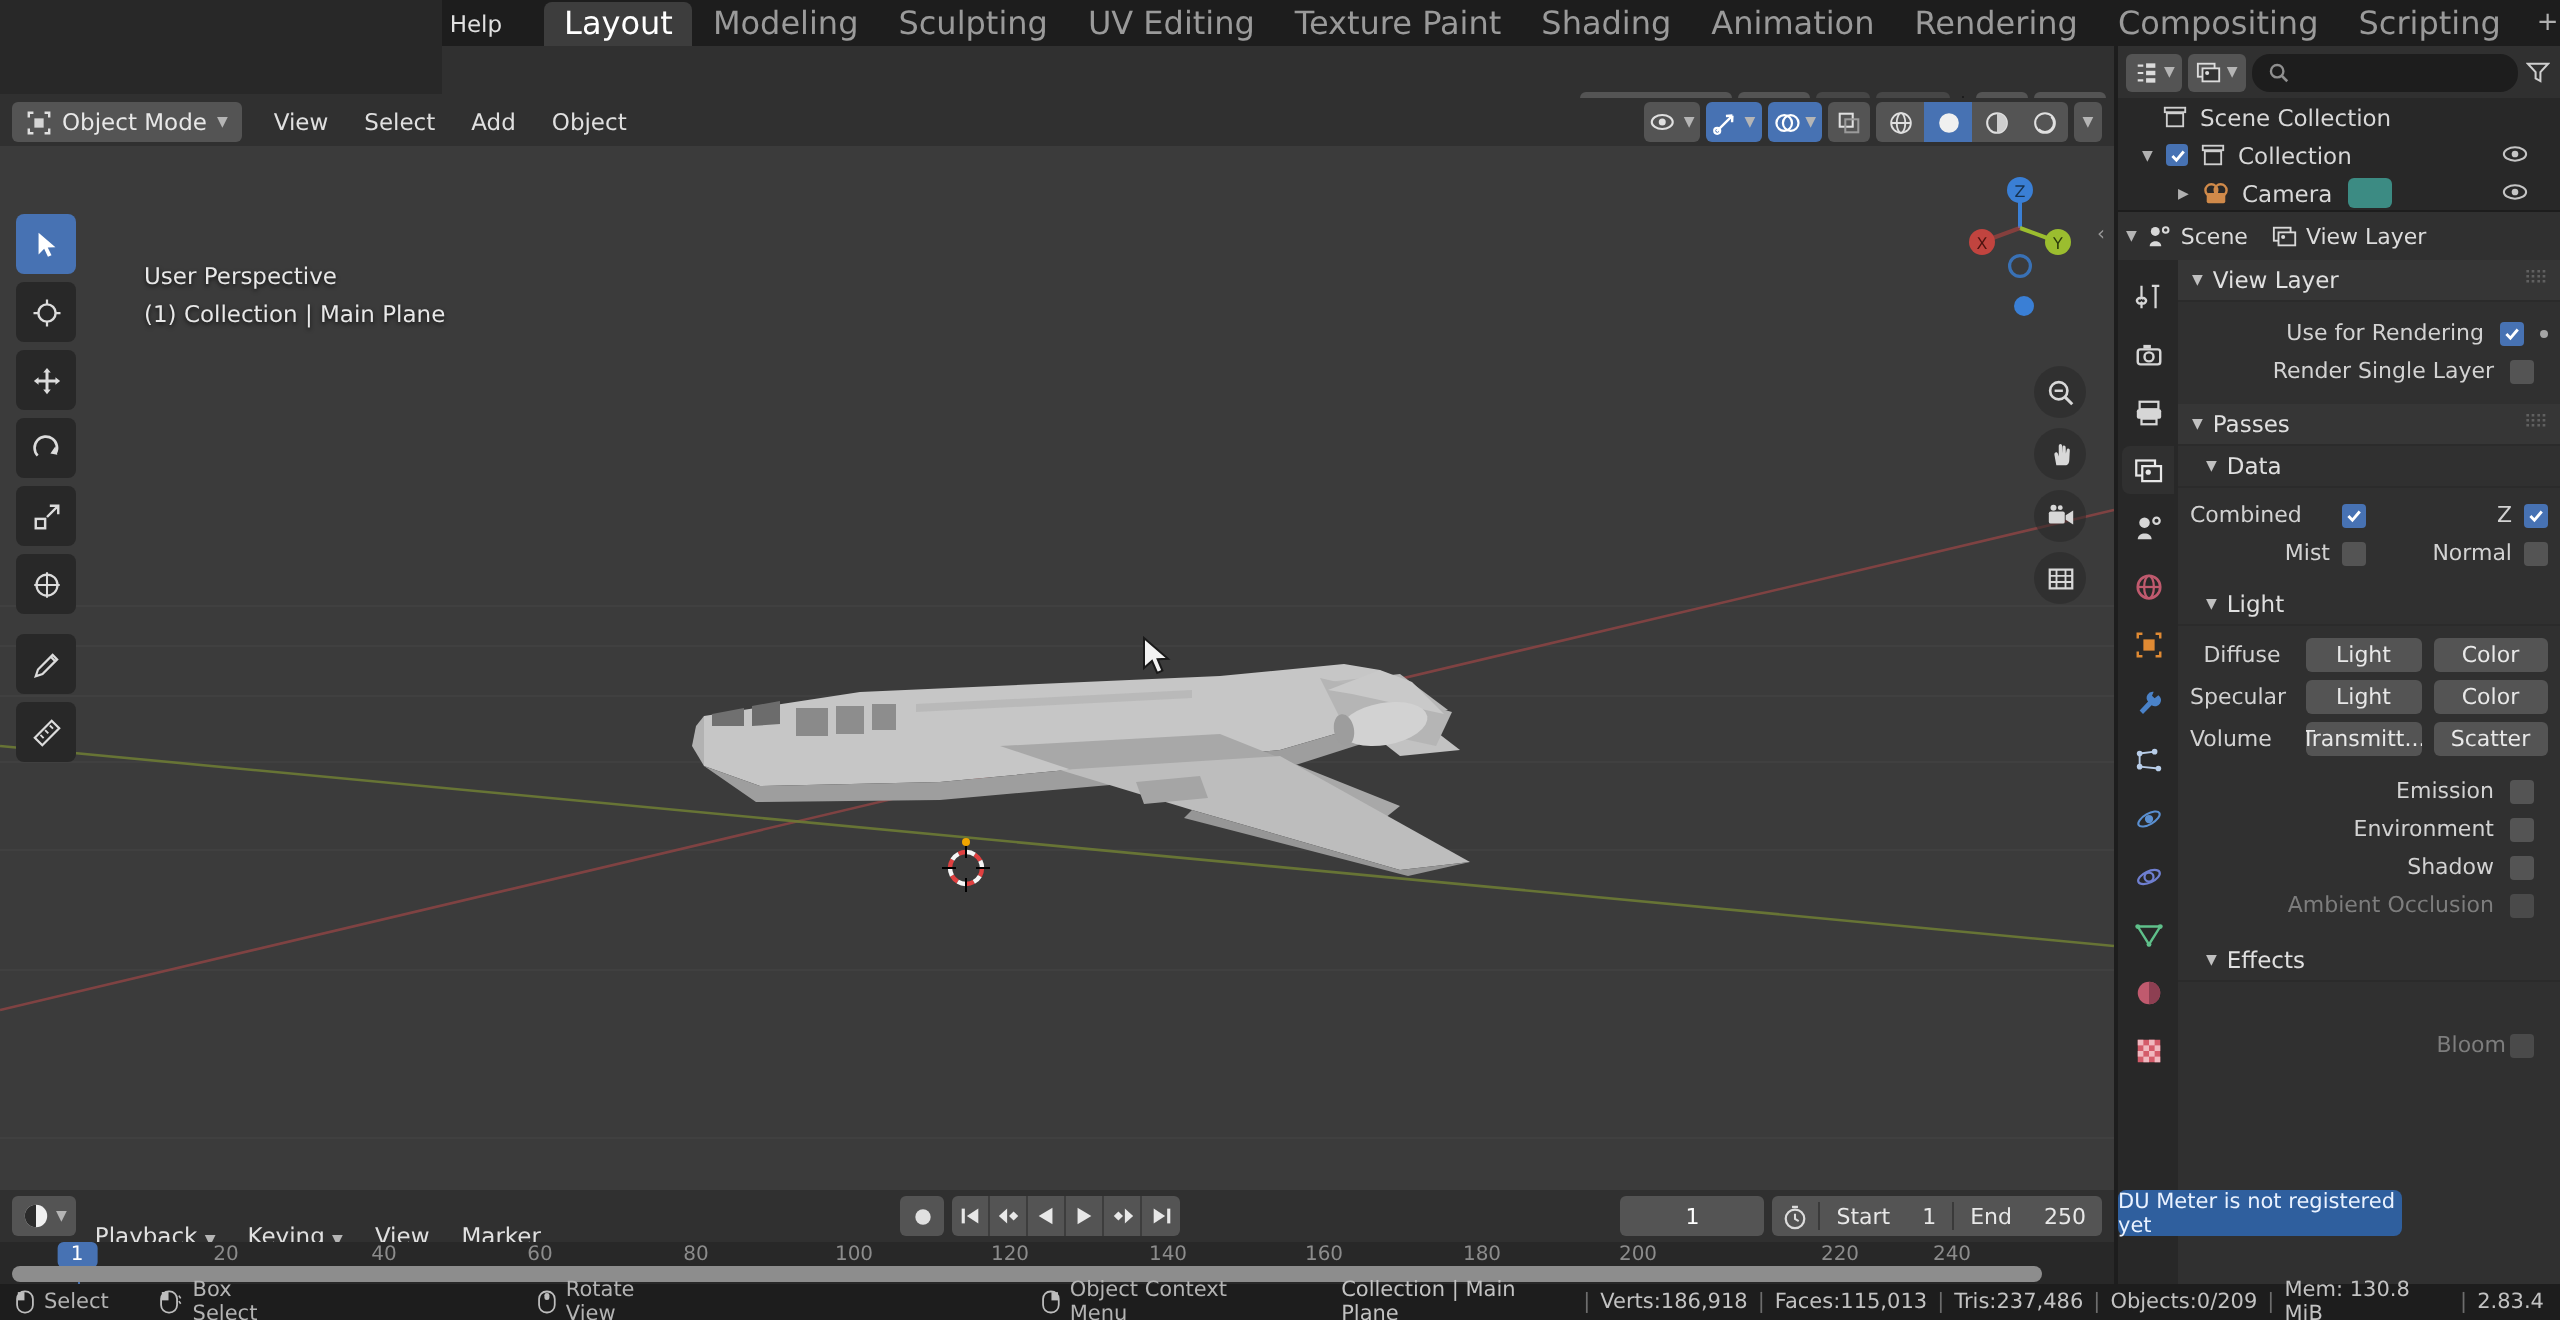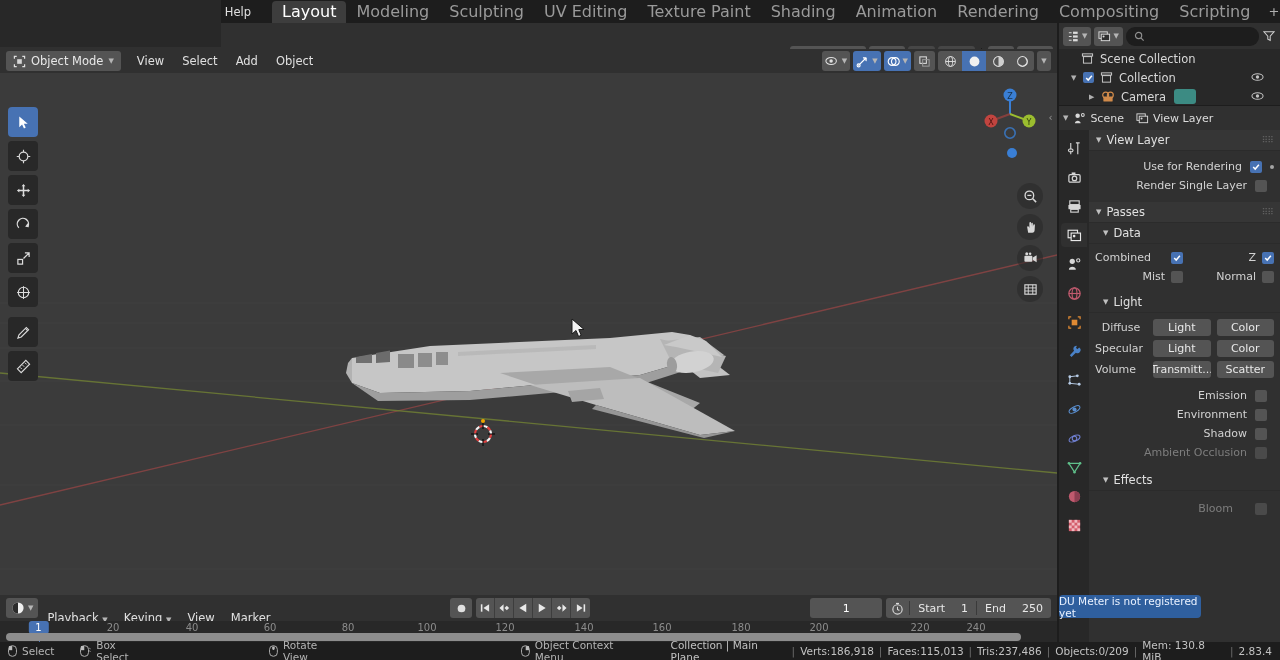--- a/index.html
+++ b/index.html
@@ -519,20 +519,24 @@
           <circle r="8" fill="none" stroke="#f5f5f5" stroke-width="2.2" stroke-dasharray="4.2 4.2" stroke-dashoffset="4.2"></circle>
           <line x1="-12" y1="0" x2="-5" y2="0" stroke="#000" stroke-width="1"></line>
           <line x1="5" y1="0" x2="12" y2="0" stroke="#000" stroke-width="1"></line>
           <line x1="0" y1="-12" x2="0" y2="-5" stroke="#000" stroke-width="1"></line>
           <line x1="0" y1="5" x2="0" y2="12" stroke="#000" stroke-width="1"></line>
         </g>
 
         <circle cx="483" cy="348" r="2" fill="#f0a500"></circle>
       </svg>
 
+      <div class="vp-text">
+        <div>User Perspective</div>
+        <div>(1) Collection | Main Plane</div>
+      </div>
 
       <div class="vtoolbar">
         <div class="vtool on">
           <svg width="15" height="15" viewBox="0 0 16 16">
               <path d="M3.5 1.5 L3.5 13 L6.5 10 L8.5 14.3 L10.4 13.4 L8.4 9.3 L12.5 9.2 Z" fill="#fff"></path>
             </svg>
         </div>
         <div class="vtool">
           <svg width="15" height="15" viewBox="0 0 16 16">
               <circle cx="8" cy="8" r="4.6" fill="none" stroke="#dcdcdc" stroke-width="1.3"></circle>
@@ -1027,21 +1031,21 @@
         <span class="plabel dim">Ambient Occlusion</span>
         <span class="pchk dim"></span>
       </div>
       <div style="height:8px;"></div>
 
       <div class="panel-hdr sub">
         <span style="font-size:7px;color:#c0c0c0;">▼</span>
         <span>Effects</span>
       </div>
       <div style="height:8px;"></div>
-      <div class="prow" style="justify-content:flex-end;gap:22px;padding-right:13px;">
+      <div class="prow" style="justify-content:flex-end;gap:2px;padding-right:13px;margin-top:14px;">
         <span class="plabel dim">Bloom</span>
         <span class="pchk dim"></span>
       </div>
     </div>
   </div>
 
   <div class="toastwrap"></div>
   <div class="toast">DU Meter is not registered yet</div>
 
   <div class="statusbar">

